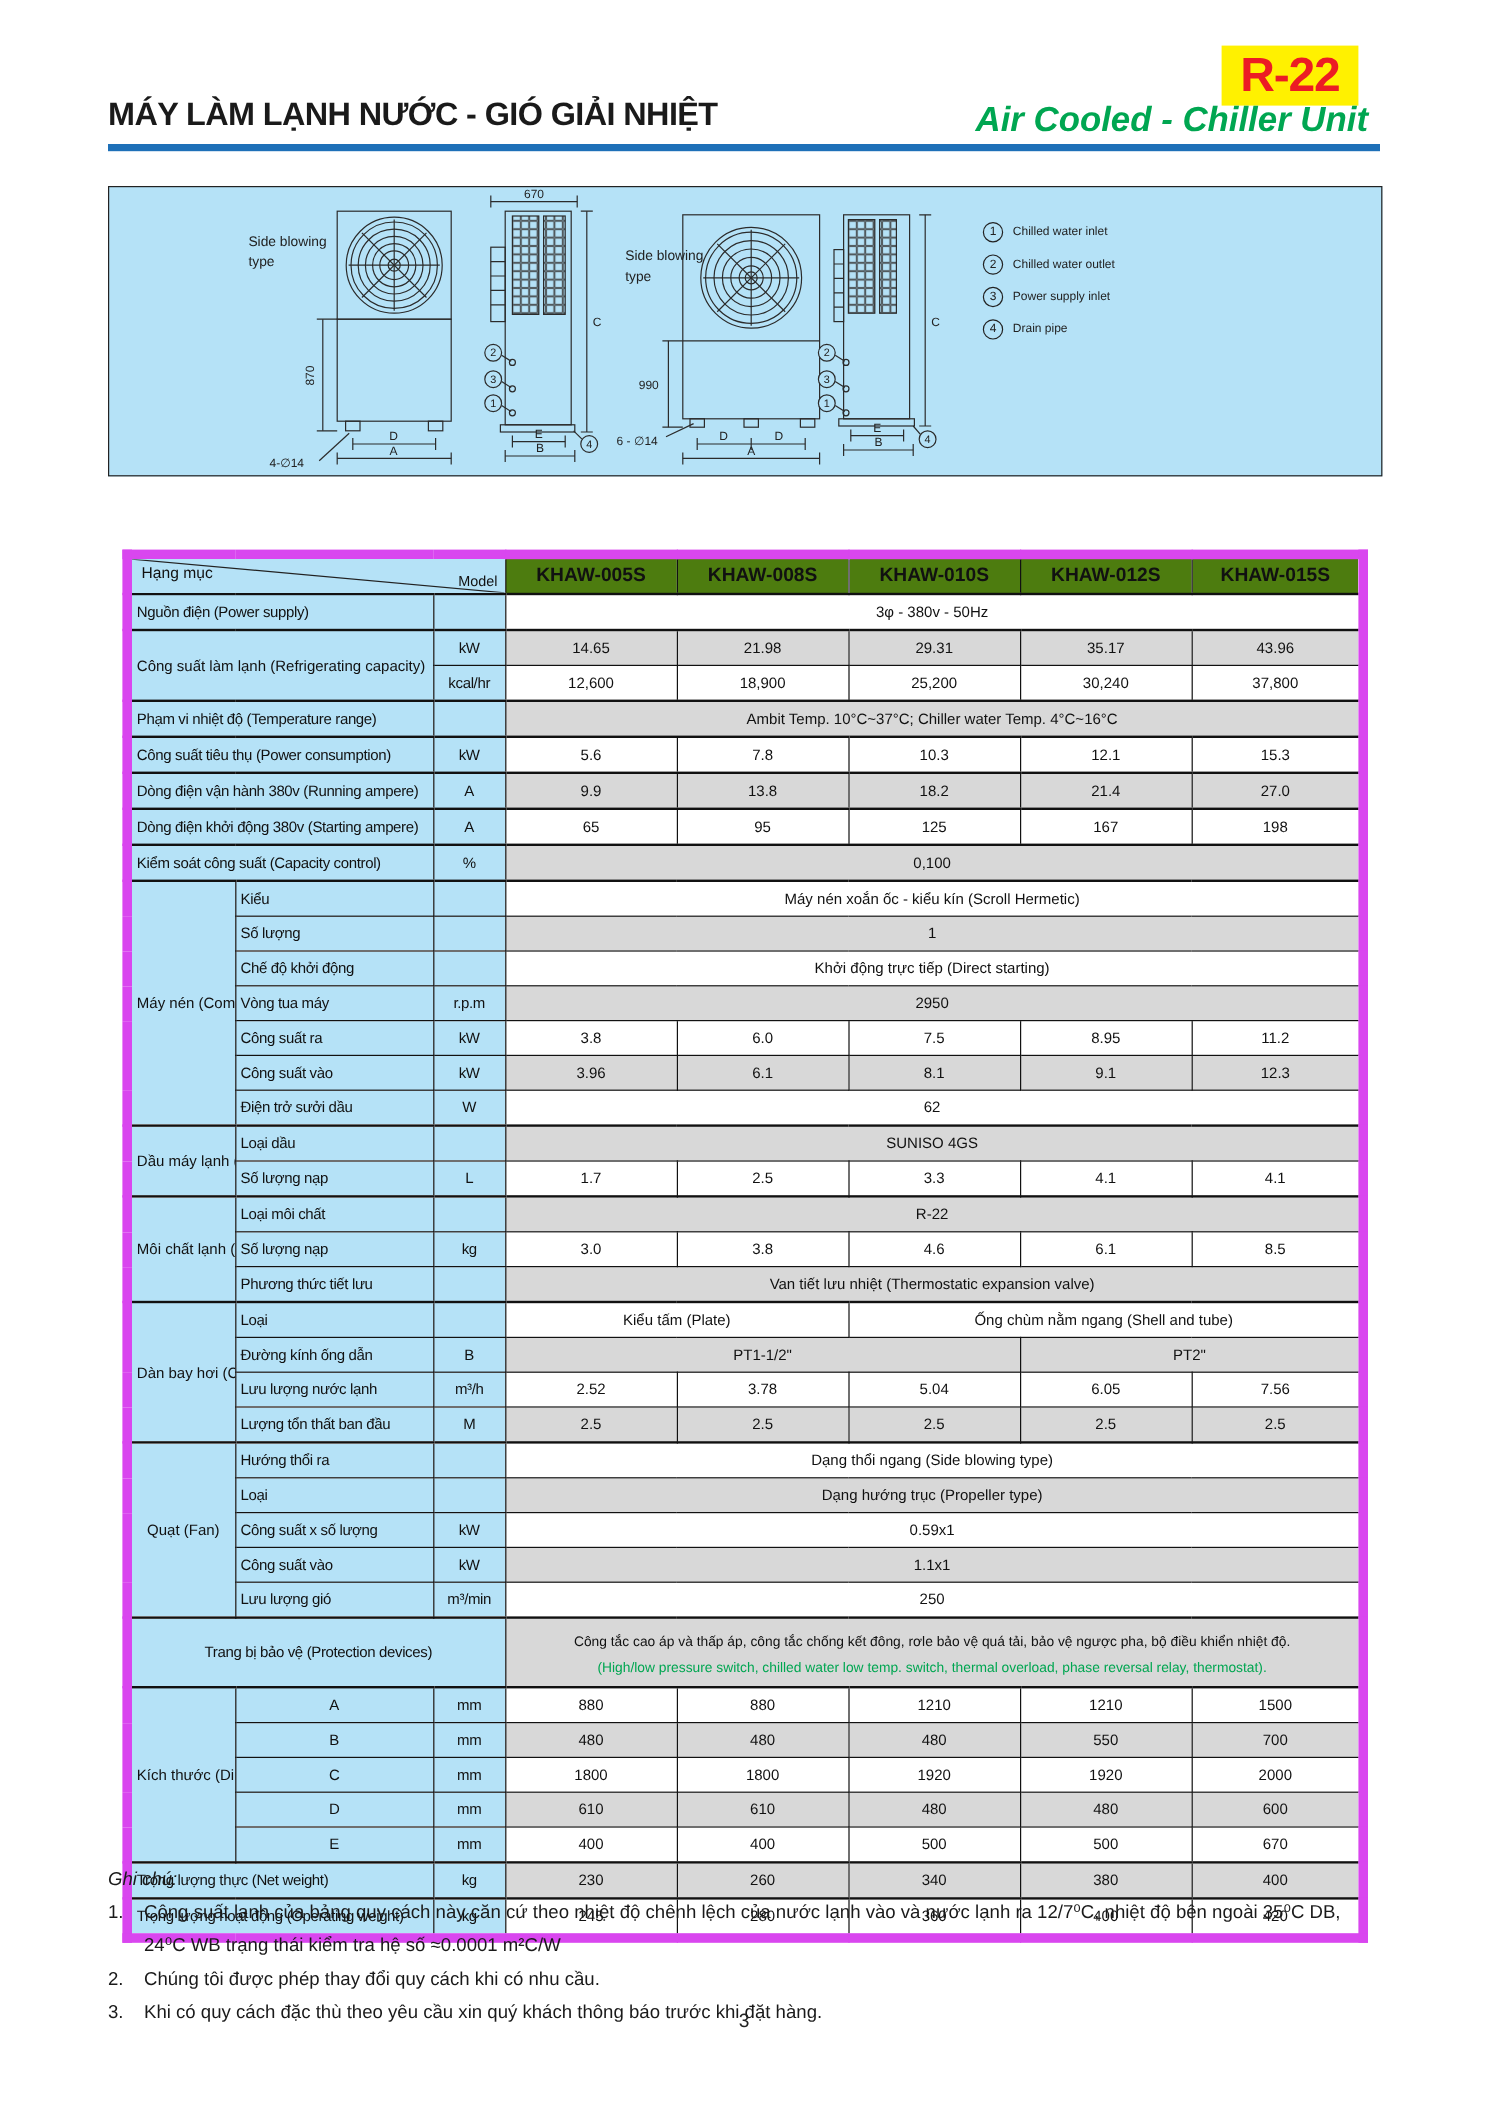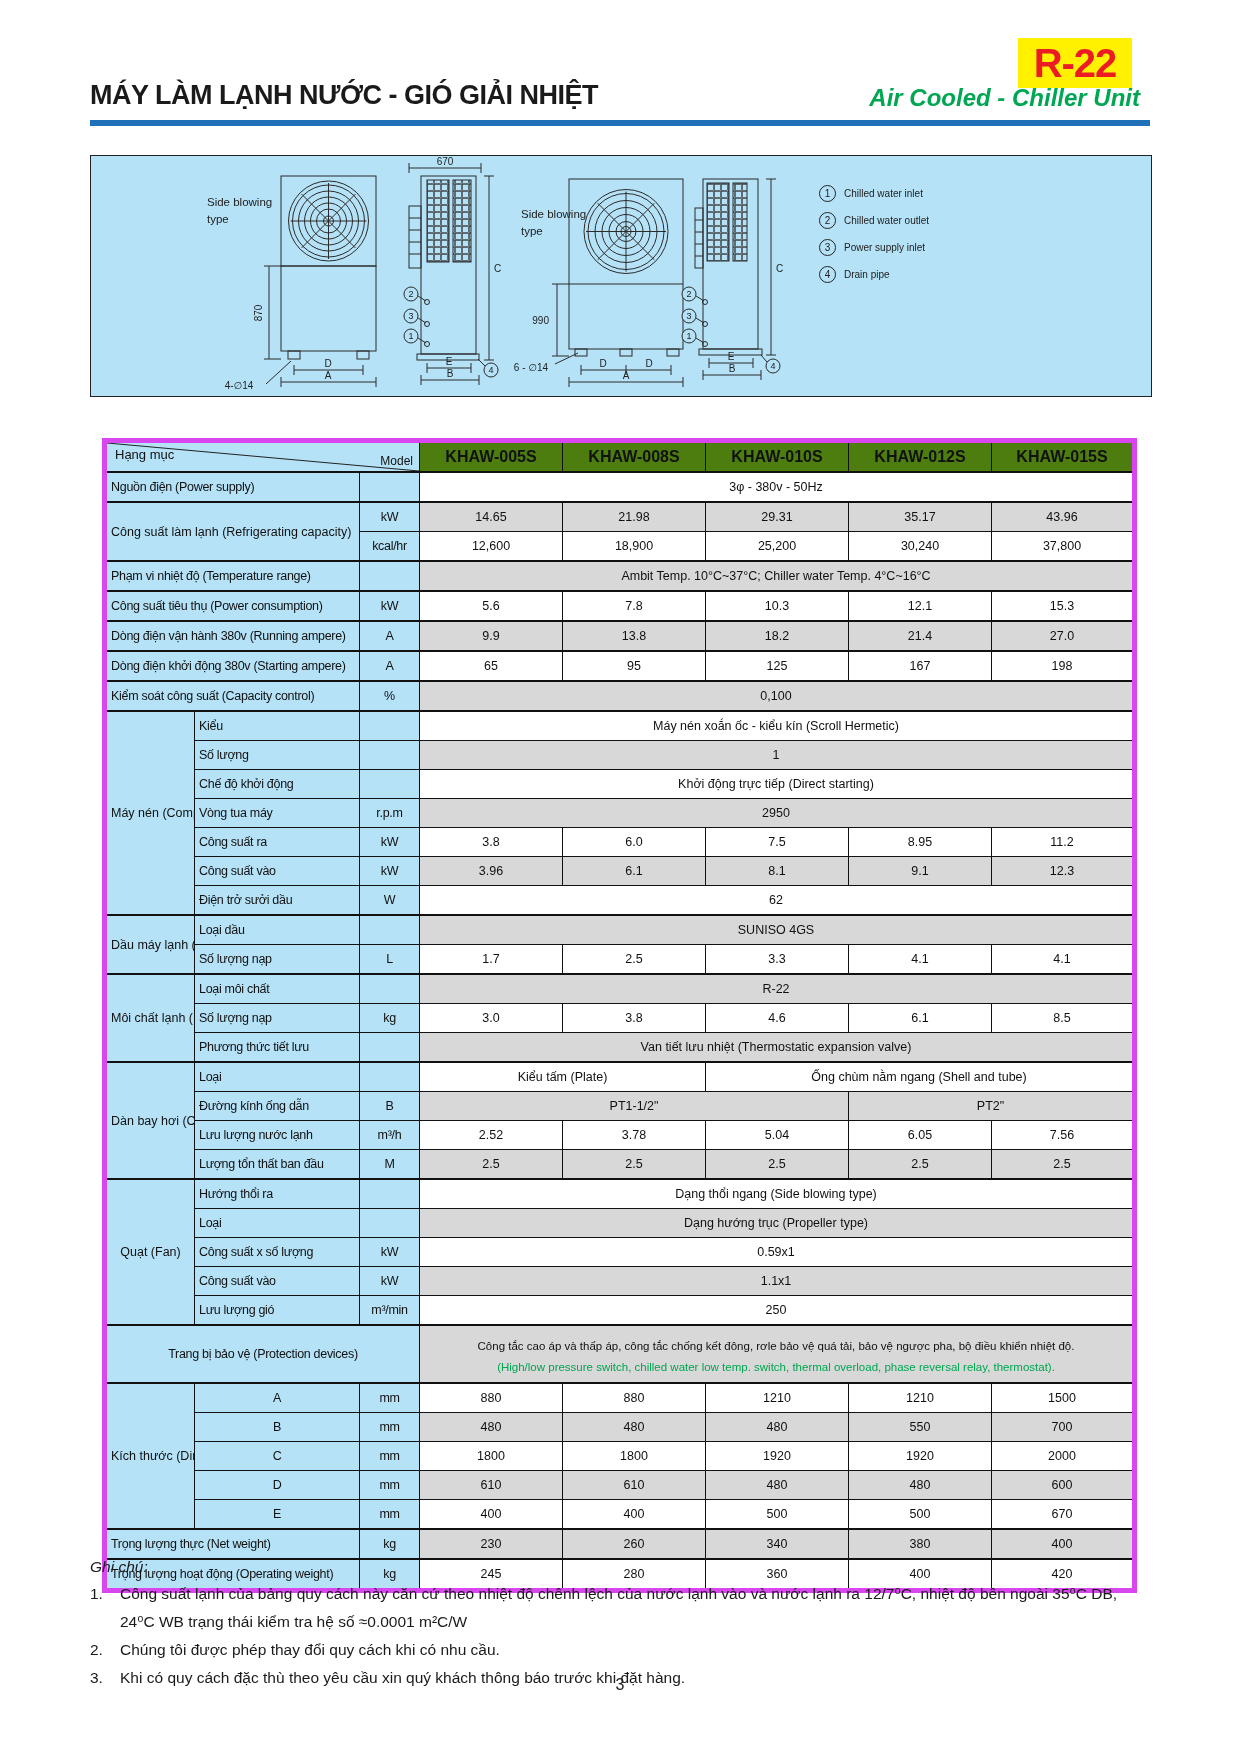--- a/index.html
+++ b/index.html
@@ -1,41 +1,41 @@
 <!DOCTYPE html>
 <html><head>
 <meta charset="utf-8">
 <style>
   html,body{margin:0;padding:0;background:#e8e8e8;}
   .page{position:relative;width:1240px;height:1755px;background:#ffffff;margin:0 auto;
         font-family:"Liberation Sans","DejaVu Sans",sans-serif;color:#111;overflow:hidden;}
 
   
   .title-vi{position:absolute;left:90px;top:80px;font-size:27px;font-weight:bold;color:#1a1a1a;letter-spacing:-0.5px;}
-  .title-en{position:absolute;right:100px;top:84px;font-size:24px;font-weight:bold;font-style:italic;color:#00A651;}
+  .title-en{position:absolute;right:100px;top:84px;font-size:29px;font-weight:bold;font-style:italic;color:#00A651;}
   .badge{position:absolute;left:1018px;top:38px;width:114px;height:50px;background:#FFF100;
          color:#EC1C24;font-size:40px;font-weight:bold;text-align:center;line-height:50px;letter-spacing:-1px;}
   .rule{position:absolute;left:90px;top:120px;width:1060px;height:6px;background:#1E70B8;}
 
   
   .diagram{position:absolute;left:90px;top:155px;width:1060px;height:240px;background:#B5E2F7;border:1px solid #222;}
   .diagram svg{position:absolute;left:0;top:0;}
   .diagram svg text{font-family:"Liberation Sans","DejaVu Sans",sans-serif;fill:#222;}
   .sb-label{position:absolute;font-size:11.5px;color:#222;white-space:pre-line;line-height:1.5;}
   .sb1{left:116px;top:38px;}
   .sb2{left:430px;top:50px;}
   .legend{position:absolute;left:728px;top:24px;}
   .legend-item{display:flex;align-items:center;height:27px;}
   .lg-circle{display:inline-block;width:15px;height:15px;border:1px solid #222;border-radius:50%;
              font-size:10px;line-height:15px;text-align:center;background:#B5E2F7;color:#222;}
   .lg-text{font-size:10px;margin-left:8px;color:#222;}
 
   
-  table.spec{position:absolute;left:102px;top:438px;width:1030px;border-collapse:collapse;table-layout:fixed;
-             border:5px solid #d946ef;}
+  table.spec{position:absolute;left:102px;top:458px;width:1030px;border-collapse:collapse;table-layout:fixed;
+             border:8px solid #d946ef;}
   .spec td,.spec th{border:1px solid #111;height:28px;padding:0 4px;font-size:12.5px;overflow:hidden;
                     white-space:nowrap;vertical-align:middle;}
   .spec tr.sec td,.spec tr.sec th{border-top-width:2px;}
   .spec tr.tall td{height:56px;}
   .blue{background:#B5E2F7;}
   .g{text-align:center;white-space:pre-line;font-size:12px;}
   .gl{text-align:left;padding-left:8px;white-space:nowrap;}
   .lbl{text-align:left;padding-left:8px;font-size:12px;letter-spacing:-0.3px;}
   .lbl.ctr{text-align:center;padding-left:4px;}
   .unit{text-align:center;font-size:11.5px;padding:0 1px;letter-spacing:-0.3px;}

